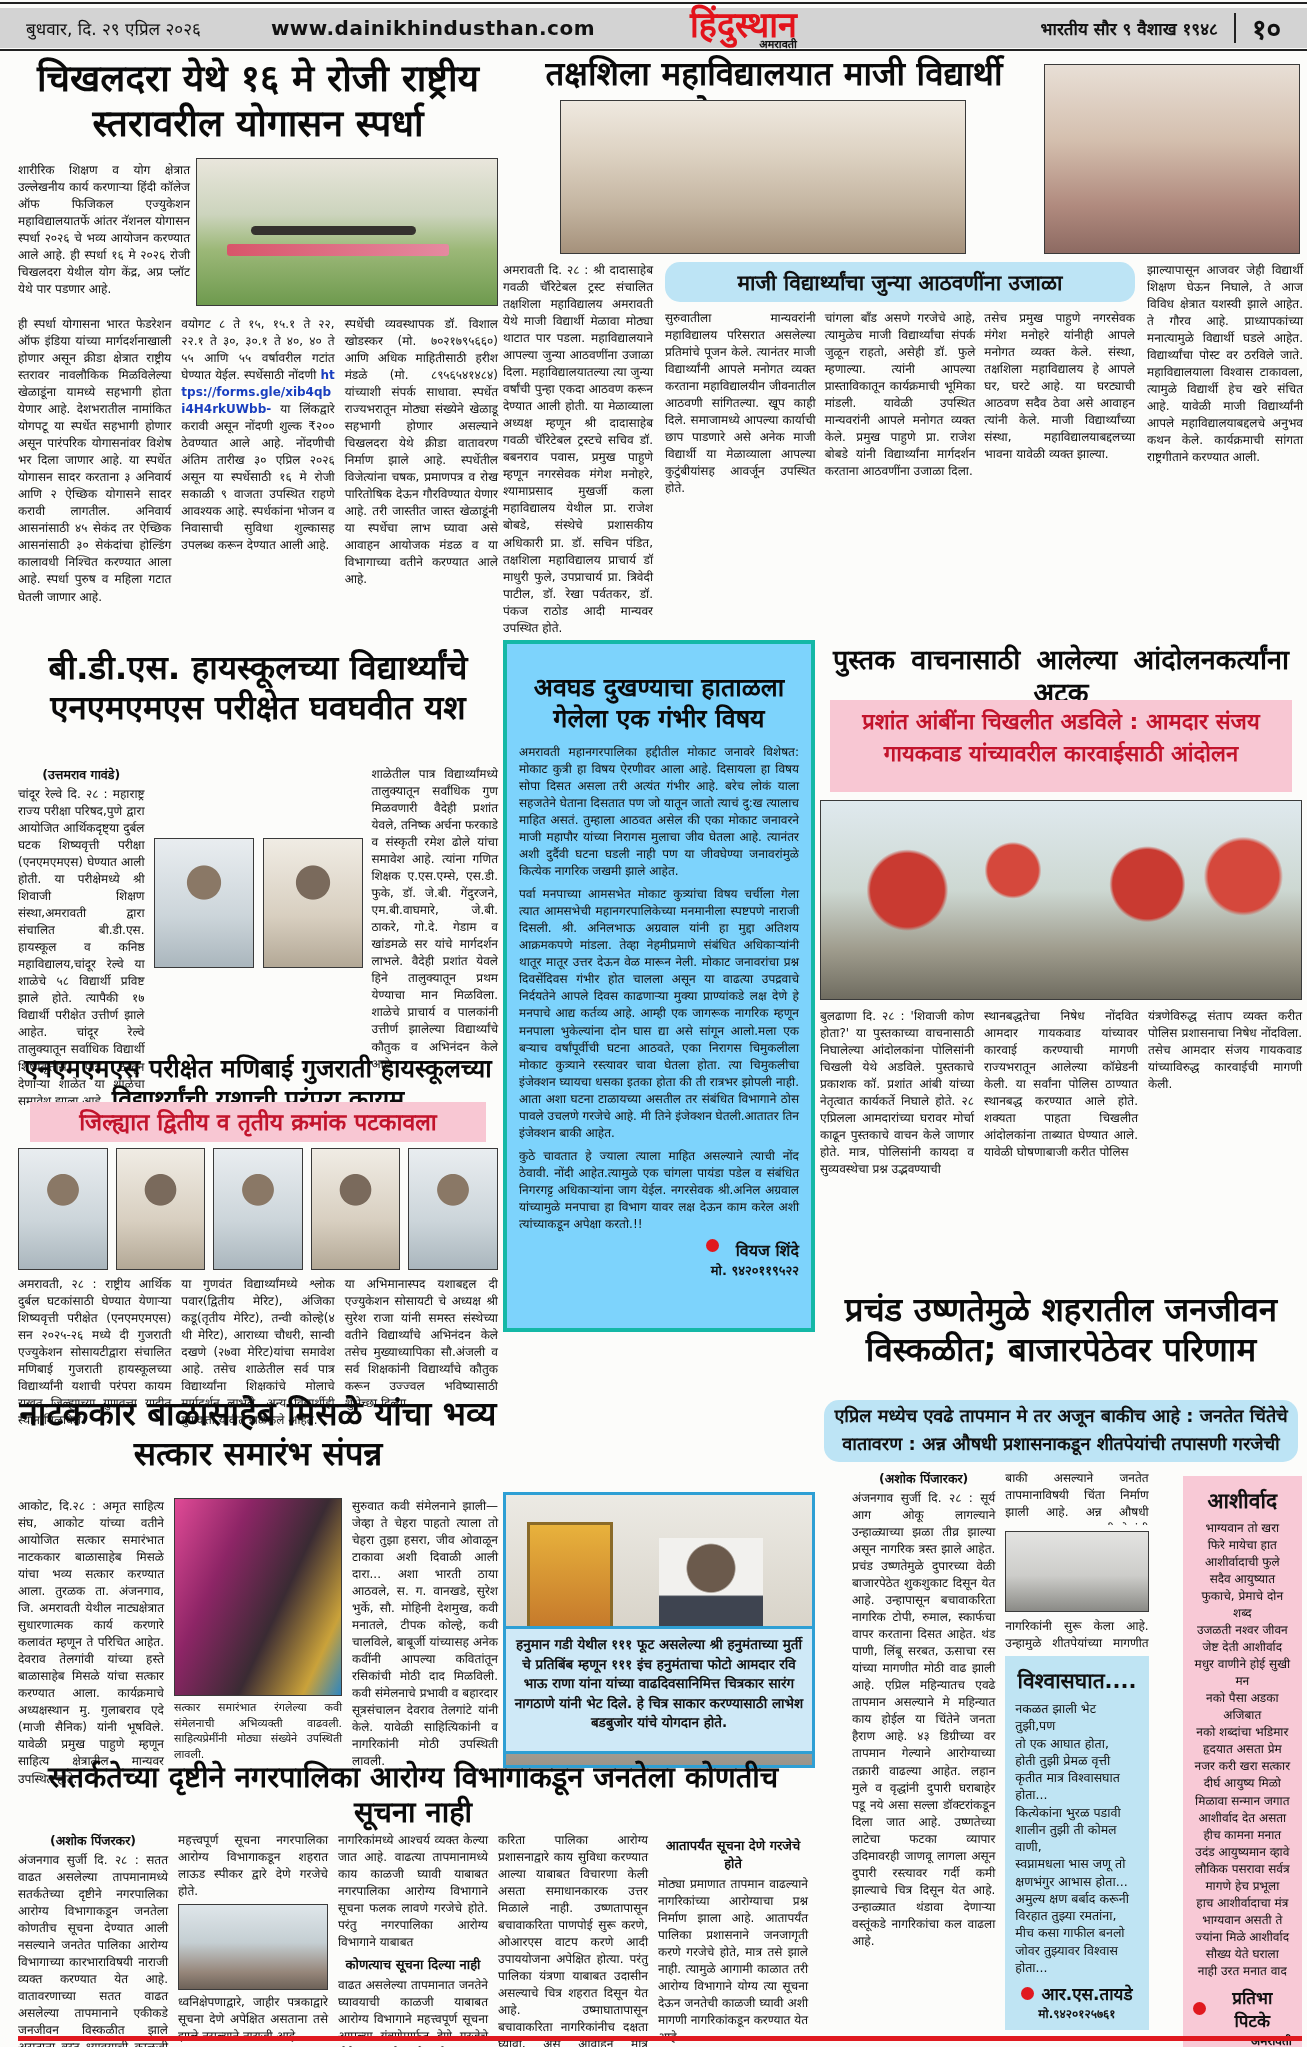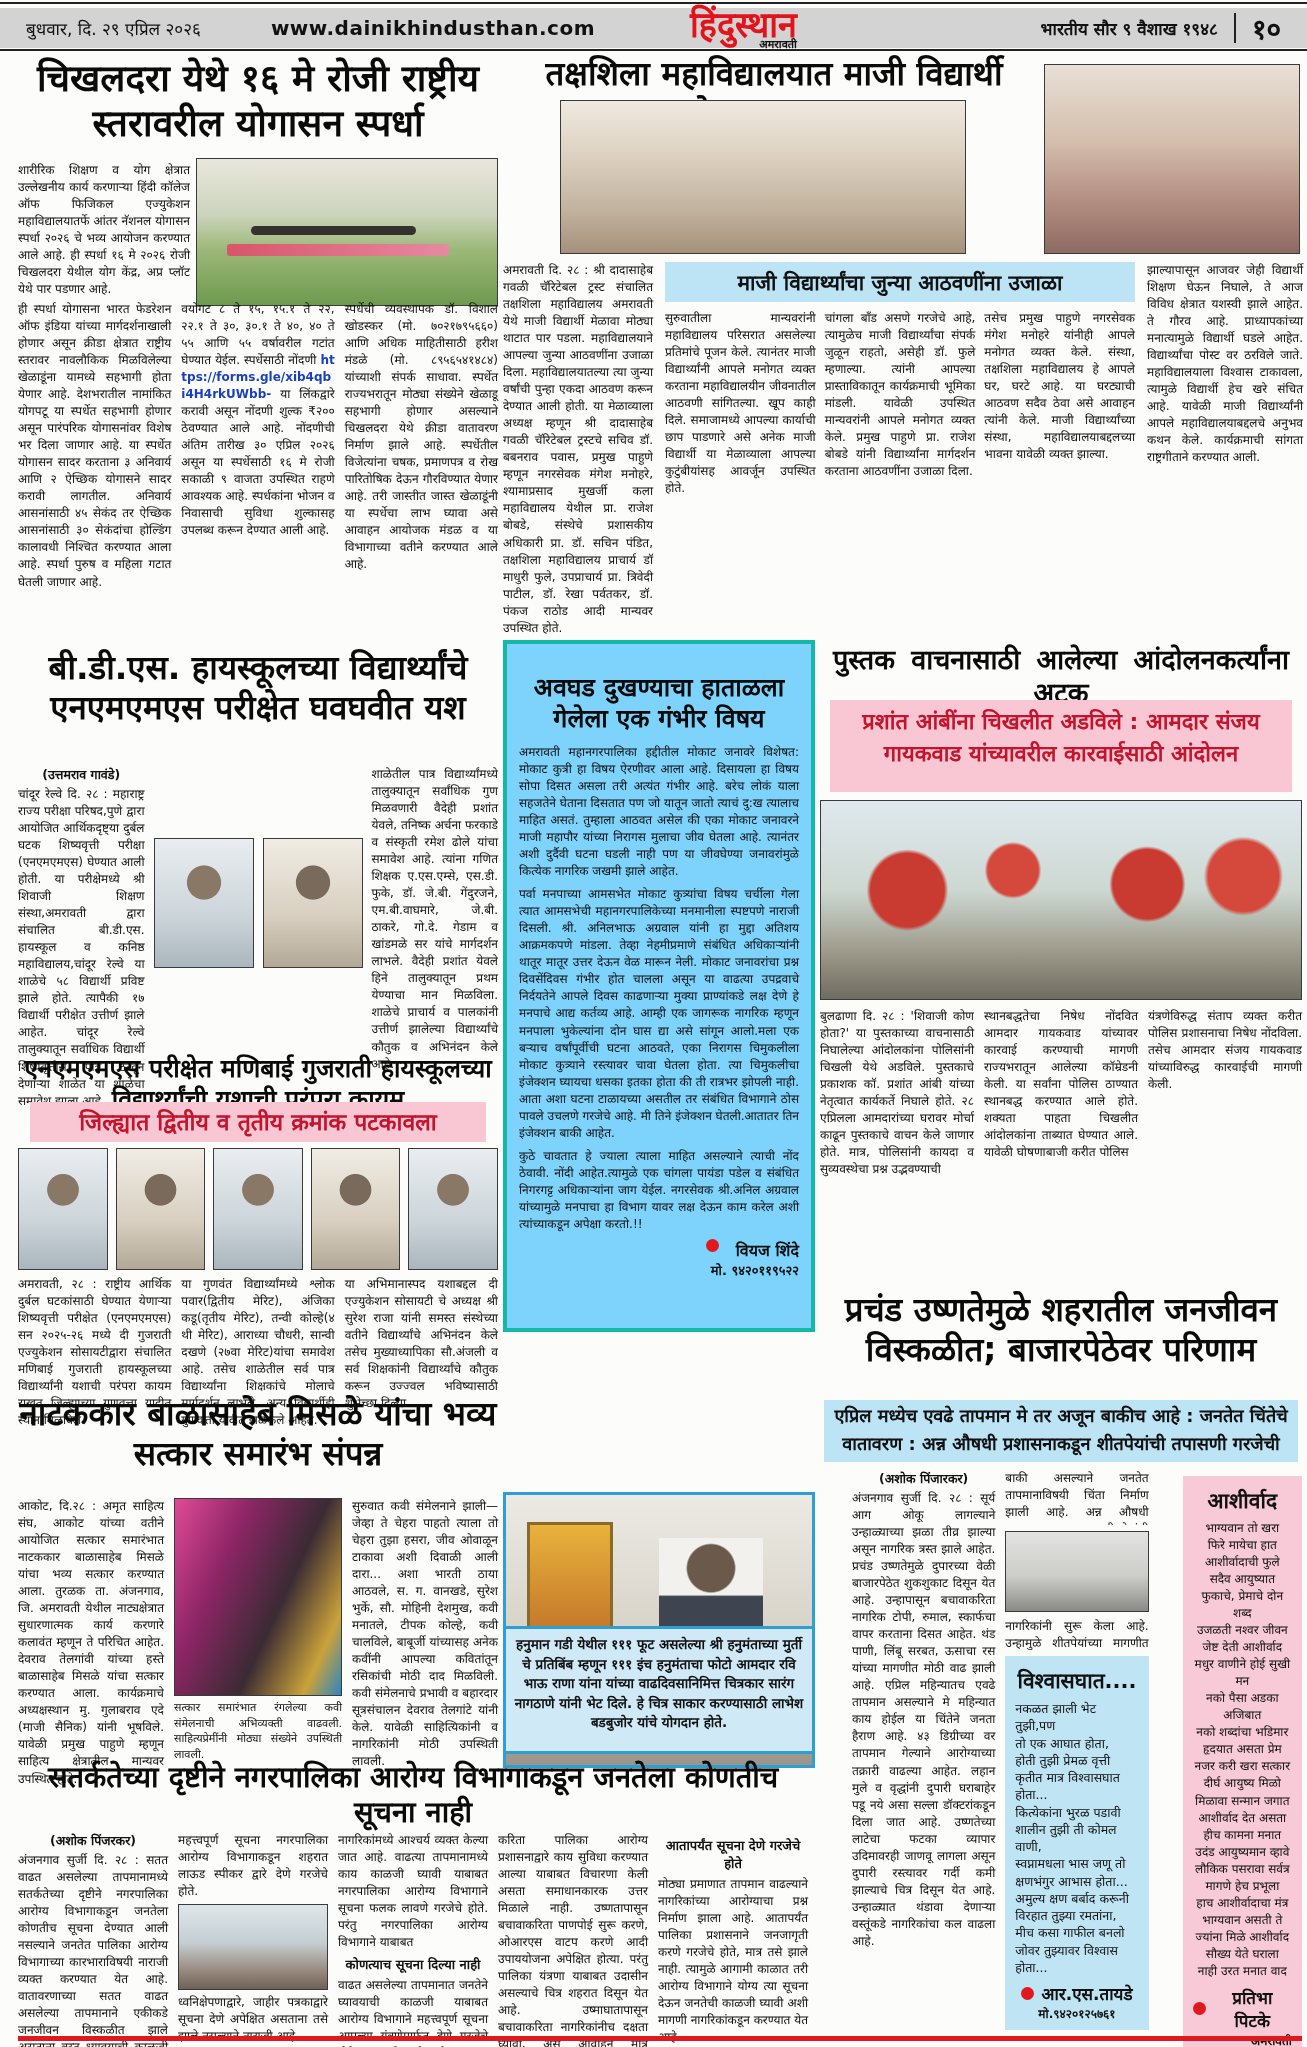--- a/index.html
+++ b/index.html
@@ -17,21 +17,21 @@
   #header .solar{margin-left:auto;font-weight:bold;font-size:17px;}
   #header .pgdiv{width:2px;height:30px;background:#222;margin:0 16px;}
   #header .pageno{font-weight:bold;font-size:28px;}
   #headrule{left:0;top:49px;width:1307px;height:2px;background:#222;}
   
   .headline{font-weight:bold;text-align:center;line-height:1.22;color:#0a0a0a;}
   .byline{font-weight:bold;text-align:center;font-size:12.5px;margin-bottom:3px;}
   .body{font-size:12px;line-height:1.42;text-align:justify;}
   .cols{display:flex;gap:10px;}
   .cols>div{flex:1;}
-  .subhead-blue{background:#bde4f5;font-weight:bold;text-align:center;}
+  .subhead-blue{background:#bde4f5;font-weight:bold;text-align:center;border-radius:15px;}
   .subhead-pink{background:#f8c7d3;color:#c2142c;font-weight:bold;text-align:center;}
   .photo{border:1px solid #3a3a3a;box-sizing:border-box;}
   .ph-group{background:linear-gradient(180deg,#efe9e0 0%,#ddd2c2 35%,#c3b4a0 70%,#a5917b 100%);}
   .ph-group2{background:linear-gradient(180deg,#e8dfd6 0%,#d4bfae 40%,#b08a7e 75%,#8d6a62 100%);}
   .ph-yoga{background:linear-gradient(180deg,#e9e6dc 0%,#ccd4bd 38%,#9cb878 62%,#6e9a4e 100%);position:relative;}
   .ph-yoga::before{content:"";position:absolute;left:18%;top:46%;width:55%;height:9px;background:#35322e;border-radius:5px;}
   .ph-yoga::after{content:"";position:absolute;left:10%;top:58%;width:74%;height:12px;background:linear-gradient(90deg,#d8556a,#e58aa0);border-radius:3px;}
   .ph-protest{background:radial-gradient(circle at 18% 45%,#c93a31 0 9%,transparent 10%),radial-gradient(circle at 40% 35%,#d5483c 0 8%,transparent 9%),radial-gradient(circle at 68% 42%,#c93a31 0 10%,transparent 11%),radial-gradient(circle at 88% 38%,#d5483c 0 8%,transparent 9%),linear-gradient(180deg,#dfe9ee 0%,#cdd8d2 45%,#9f9c8d 75%,#6f6c60 100%);}
   .ph-stage{background:linear-gradient(115deg,#e04a96 0%,#8d2566 30%,#3a2b33 60%,#caa23a 85%,#2e86c0 100%);}
   .ph-hanuman{background:linear-gradient(180deg,#eceae4 0%,#d6d1c6 55%,#9a948a 100%);position:relative;}
@@ -79,21 +79,21 @@
     </span>
     <span class="solar">भारतीय सौर ९ वैशाख १९४८</span>
     <span class="pgdiv"></span>
     <span class="pageno">१०</span>
   </div>
   <div class="abs" id="headrule"></div>
 
   <div class="abs headline" style="left:18px;top:56px;width:480px;height:98px;font-size:37px;">चिखलदरा येथे १६ मे रोजी राष्ट्रीय स्तरावरील योगासन स्पर्धा</div>
   <div class="abs body" style="left:18px;top:162px;width:172px;height:148px;">शारीरिक शिक्षण व योग क्षेत्रात उल्लेखनीय कार्य करणाऱ्या हिंदी कॉलेज ऑफ फिजिकल एज्युकेशन महाविद्यालयातर्फे आंतर नॅशनल योगासन स्पर्धा २०२६ चे भव्य आयोजन करण्यात आले आहे. ही स्पर्धा १६ मे २०२६ रोजी चिखलदरा येथील योग केंद्र, अप्र प्लॉट येथे पार पडणार आहे.</div>
   <div class="abs photo ph-yoga" style="left:196px;top:158px;width:302px;height:148px;"></div>
-  <div class="abs cols" style="left:18px;top:301px;width:480px;height:326px;">
+  <div class="abs cols" style="left:18px;top:316px;width:480px;height:326px;">
     <div class="body">ही स्पर्धा योगासना भारत फेडरेशन ऑफ इंडिया यांच्या मार्गदर्शनाखाली होणार असून क्रीडा क्षेत्रात राष्ट्रीय स्तरावर नावलौकिक मिळविलेल्या खेळाडूंना यामध्ये सहभागी होता येणार आहे. देशभरातील नामांकित योगपटू या स्पर्धेत सहभागी होणार असून पारंपरिक योगासनांवर विशेष भर दिला जाणार आहे. या स्पर्धेत योगासन सादर करताना ३ अनिवार्य आणि २ ऐच्छिक योगासने सादर करावी लागतील. अनिवार्य आसनांसाठी ४५ सेकंद तर ऐच्छिक आसनांसाठी ३० सेकंदांचा होल्डिंग कालावधी निश्चित करण्यात आला आहे. स्पर्धा पुरुष व महिला गटात घेतली जाणार आहे.</div>
     <div class="body"><span>वयोगट ८ ते १५, १५.१ ते २२, २२.१ ते ३०, ३०.१ ते ४०, ४० ते ५५ आणि ५५ वर्षावरील गटांत घेण्यात येईल. स्पर्धेसाठी नोंदणी </span><span class="link">https://forms.gle/xib4qbi4H4rkUWbb-</span><span> या लिंकद्वारे करावी असून नोंदणी शुल्क ₹२०० ठेवण्यात आले आहे. नोंदणीची अंतिम तारीख ३० एप्रिल २०२६ असून या स्पर्धेसाठी १६ मे रोजी सकाळी ९ वाजता उपस्थित राहणे आवश्यक आहे. स्पर्धकांना भोजन व निवासाची सुविधा शुल्कासह उपलब्ध करून देण्यात आली आहे.</span></div>
     <div class="body">स्पर्धेची व्यवस्थापक डॉ. विशाल खोडस्कर (मो. ७०२१७९५६६०) आणि अधिक माहितीसाठी हरीश मंडळे (मो. ८९५६५४१४८४) यांच्याशी संपर्क साधावा. स्पर्धेत राज्यभरातून मोठ्या संख्येने खेळाडू सहभागी होणार असल्याने चिखलदरा येथे क्रीडा वातावरण निर्माण झाले आहे. स्पर्धेतील विजेत्यांना चषक, प्रमाणपत्र व रोख पारितोषिक देऊन गौरविण्यात येणार आहे. तरी जास्तीत जास्त खेळाडूंनी या स्पर्धेचा लाभ घ्यावा असे आवाहन आयोजक मंडळ व या विभागाच्या वतीने करण्यात आले आहे.</div>
   </div>
 
   <div class="abs headline" style="left:508px;top:54px;width:532px;height:44px;font-size:33px;">तक्षशिला महाविद्यालयात माजी विद्यार्थी मेळावा थाटात</div>
   <div class="abs photo ph-group" style="left:560px;top:100px;width:406px;height:154px;"></div>
   <div class="abs photo ph-group2" style="left:1044px;top:64px;width:256px;height:190px;"></div>
   <div class="abs" style="left:503px;top:262px;width:800px;height:376px;display:flex;gap:12px;">
     <div class="body" style="width:150px;flex:0 0 auto;">अमरावती दि. २८ : श्री दादासाहेब गवळी चॅरिटेबल ट्रस्ट संचालित तक्षशिला महाविद्यालय अमरावती येथे माजी विद्यार्थी मेळावा मोठ्या थाटात पार पडला. महाविद्यालयाने आपल्या जुन्या आठवणींना उजाळा दिला. महाविद्यालयातल्या त्या जुन्या वर्षांची पुन्हा एकदा आठवण करून देण्यात आली होती. या मेळाव्याला अध्यक्ष म्हणून श्री दादासाहेब गवळी चॅरिटेबल ट्रस्टचे सचिव डॉ. बबनराव पवास, प्रमुख पाहुणे म्हणून नगरसेवक मंगेश मनोहरे, श्यामाप्रसाद मुखर्जी कला महाविद्यालय येथील प्रा. राजेश बोबडे, संस्थेचे प्रशासकीय अधिकारी प्रा. डॉ. सचिन पंडित, तक्षशिला महाविद्यालय प्राचार्य डॉ माधुरी फुले, उपप्राचार्य प्रा. त्रिवेदी पाटील, डॉ. रेखा पर्वतकर, डॉ. पंकज राठोड आदी मान्यवर उपस्थित होते.</div>

